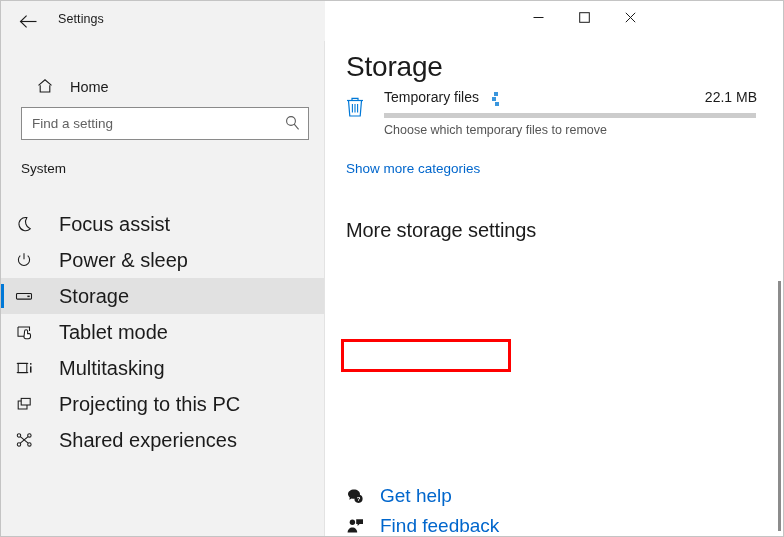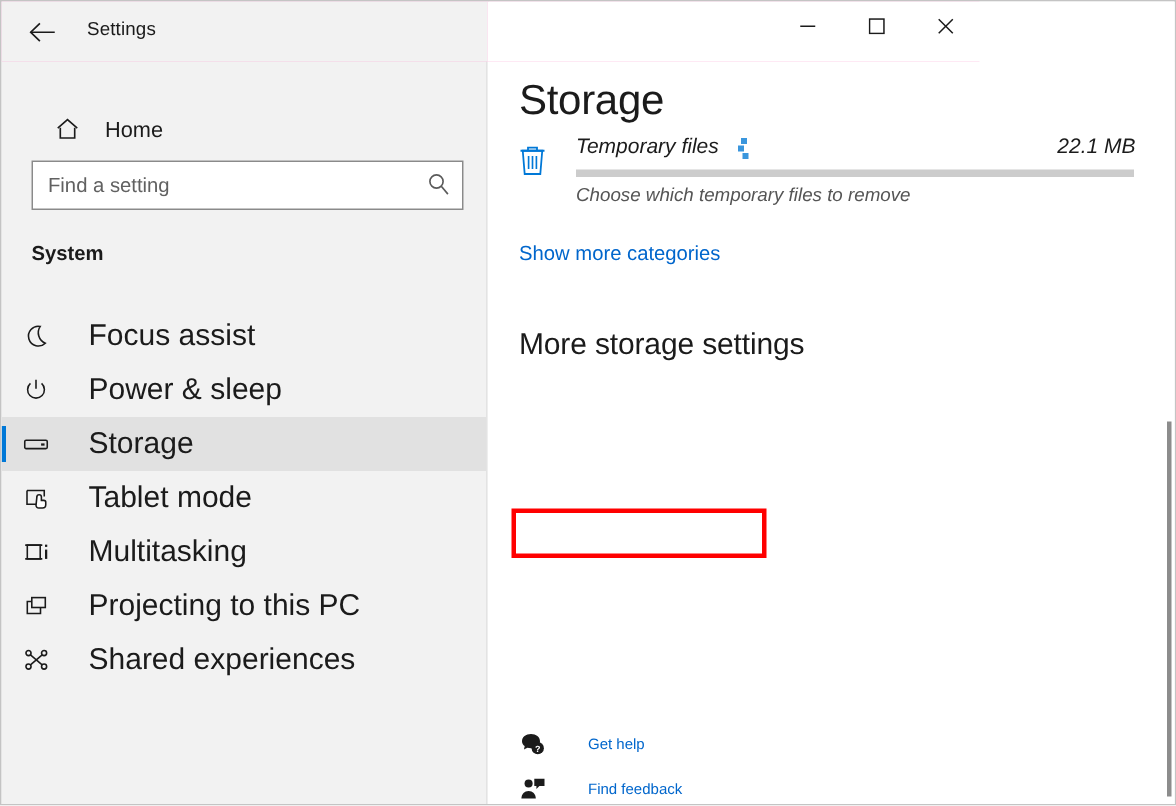--- a/index.html
+++ b/index.html
@@ -121,21 +121,21 @@
   #search-icon {
     position: absolute;
     top: 7px; right: 8px;
     pointer-events: none;
   }
 
   #sidebar-group-title {
     position: absolute;
     top: 160px; left: 20px;
     font-size: 13.5px;
-    font-weight: bold;
+    font-weight: normal;
     color: #1b1b1b;
   }
 
   #nav-list {
     position: absolute;
     top: 205px; left: 0;
     width: 324px;
   }
   .nav-item {
     position: relative;
@@ -182,21 +182,20 @@
     line-height: 36px;
   }
 
   
   #temp-row {
     position: absolute;
     top: 82px; left: 0;
     width: 459px;
     height: 62px;
     z-index: 8;
-    font-style: italic;
   }
   #temp-trash {
     position: absolute;
     top: 12px; left: 18px;
   }
   #temp-name {
     position: absolute;
     top: 6px; left: 58px;
     font-size: 14px;
     color: #1b1b1b;
@@ -289,23 +288,23 @@
     height: 30px;
     cursor: pointer;
     width: fit-content;
   }
   .footer-icon {
     width: 30px;
     display: flex; align-items: center; justify-content: flex-start;
     flex: 0 0 30px;
   }
   .footer-label {
-    font-size: 10px;
+    font-size: 19px;
     color: #0066cc;
-    margin-left: 16px;
+    margin-left: 4px;
   }
 
   
   #scrollbar-track {
     position: absolute;
     top: 40px; right: 0;
     width: 12px;
     height: 497px;
     background: #ffffff;
     cursor: pointer;

